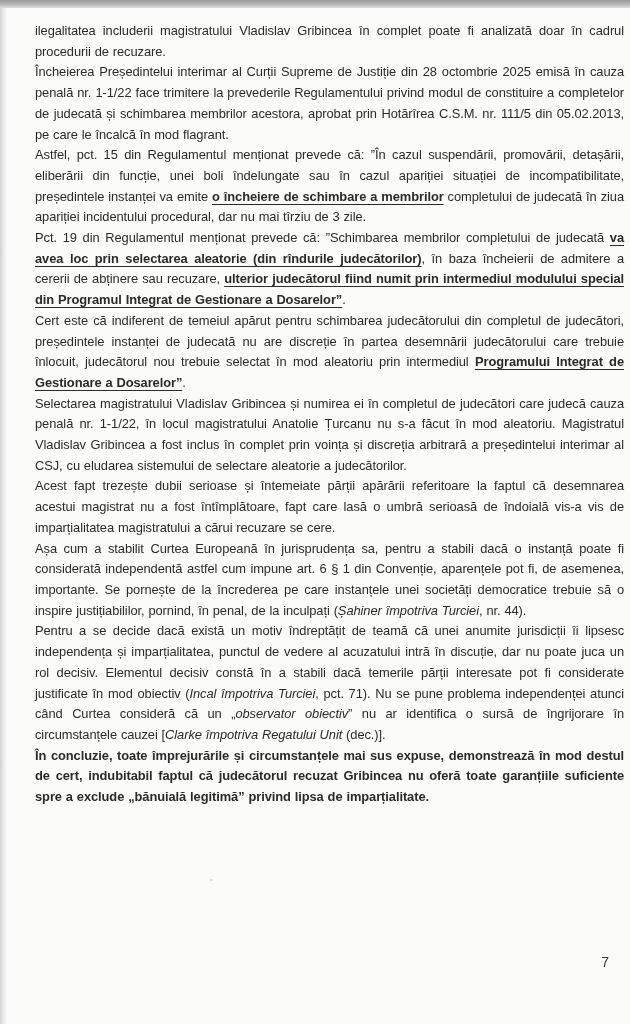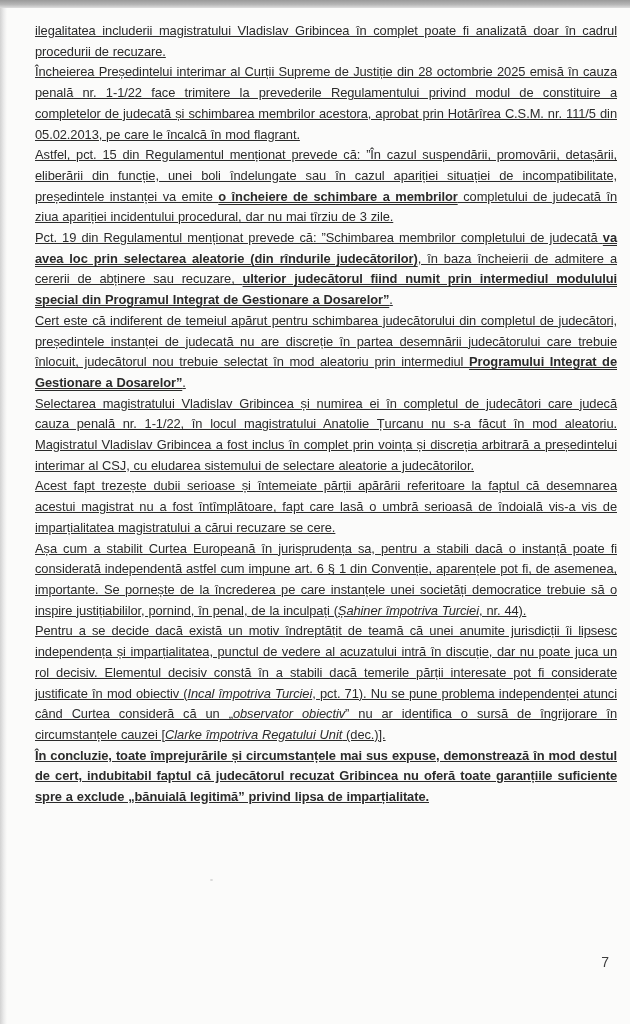--- a/index.html
+++ b/index.html
@@ -27,22 +27,21 @@
   .scan-edge-left {
     position: absolute;
     top: 8px; left: 0; bottom: 0;
     width: 7px;
     background: linear-gradient(to right, #d2d2d2 0%, #ececec 55%, rgba(255,255,255,0) 100%);
   }
   .doc-body {
     position: absolute;
     top: 21px;
     left: 35px;
-    right: 13px;
-    text-decoration: underline;
+    right: 6px;
   }
   .para {
     margin: 0;
     font-size: 12.9px;
     letter-spacing: -0.08px;
     line-height: 20.7px;
     text-align: justify;
     text-justify: inter-word;
     word-spacing: 0.4px;
   }

